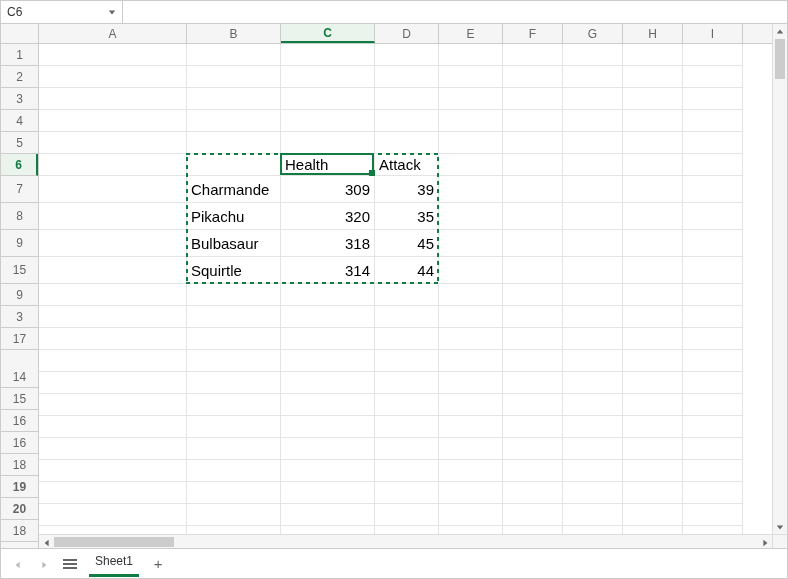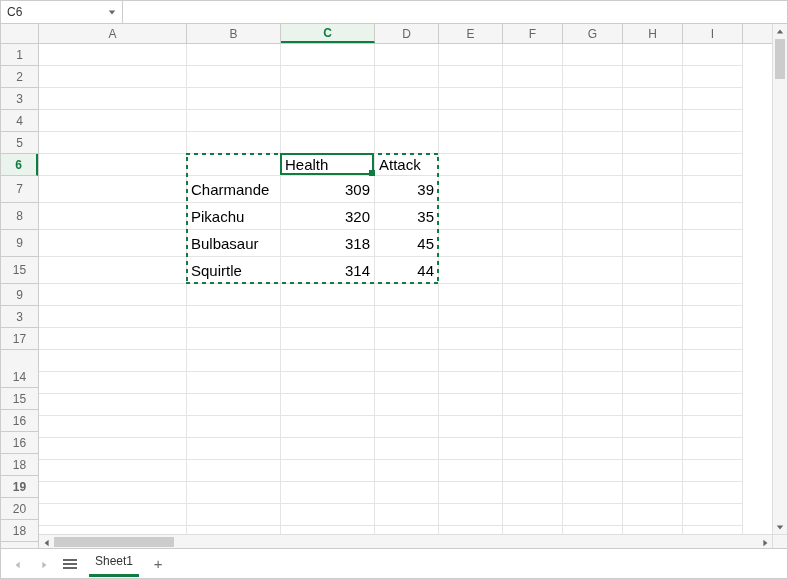--- a/index.html
+++ b/index.html
@@ -306,21 +306,21 @@
       <div class="row-h" style="height: 27px;">15</div>
       <div class="row-h" style="height: 22px;">9</div>
       <div class="row-h" style="height: 22px;">3</div>
       <div class="row-h" style="height: 22px;">17</div>
       <div class="row-h" style="height: 22px; margin-top: 16px;">14</div>
       <div class="row-h" style="height: 22px;">15</div>
       <div class="row-h" style="height: 22px;">16</div>
       <div class="row-h" style="height: 22px;">16</div>
       <div class="row-h" style="height: 22px;">18</div>
       <div class="row-h" style="height: 22px; font-weight: bold;">19</div>
-      <div class="row-h" style="height: 22px;">20</div>
+      <div class="row-h" style="height: 22px; font-weight: bold;">20</div>
       <div class="row-h" style="height: 22px;">18</div>
       <div class="row-h" style="height: 22px;">22</div>
     </div>
 
   <div class="grid" id="grid">
       <div class="g-row" style="height: 22px;">
         <div class="g-cell" style="width: 148px; height: 22px;"></div>
         <div class="g-cell" style="width: 94px; height: 22px;"></div>
         <div class="g-cell" style="width: 94px; height: 22px;"></div>
         <div class="g-cell" style="width: 64px; height: 22px;"></div>

